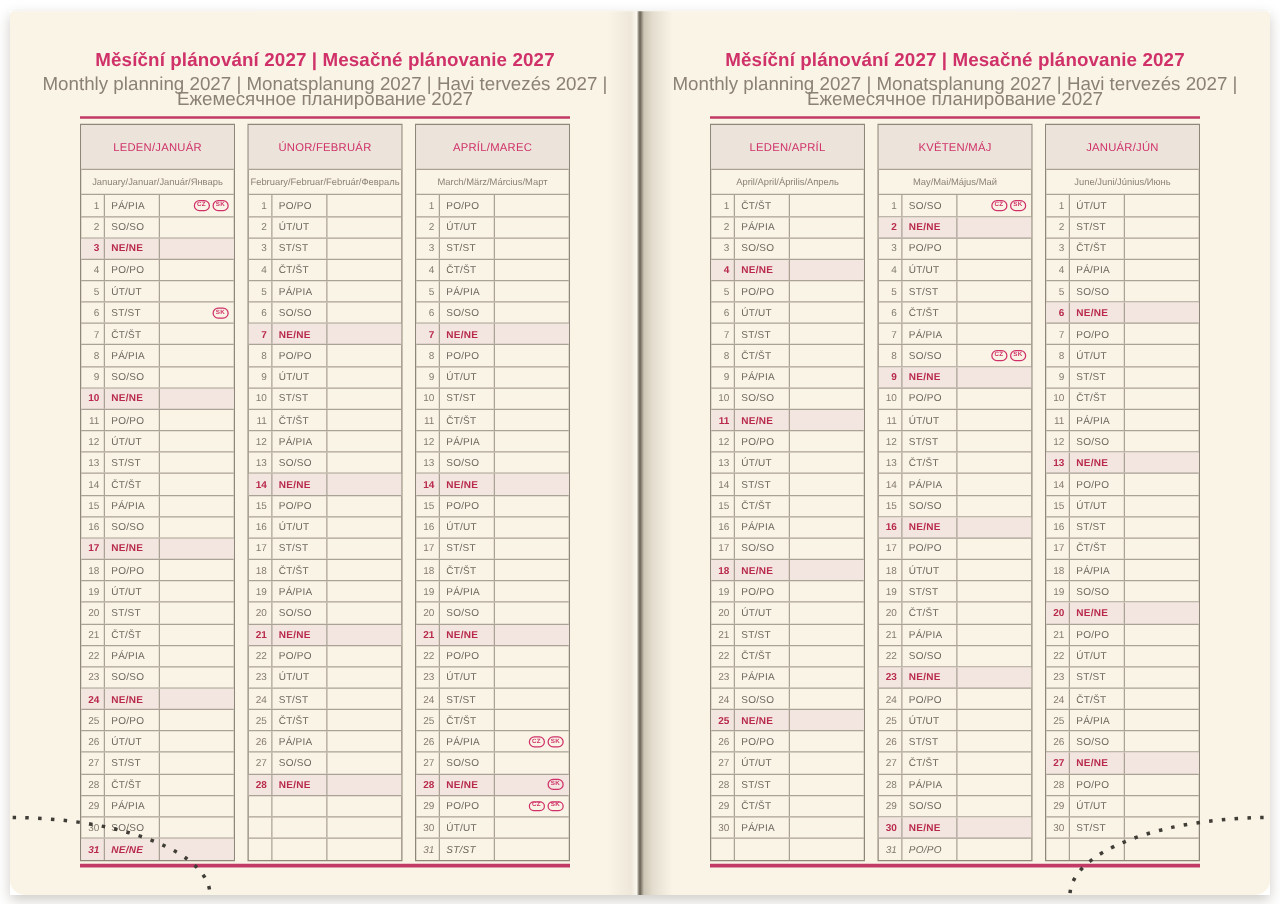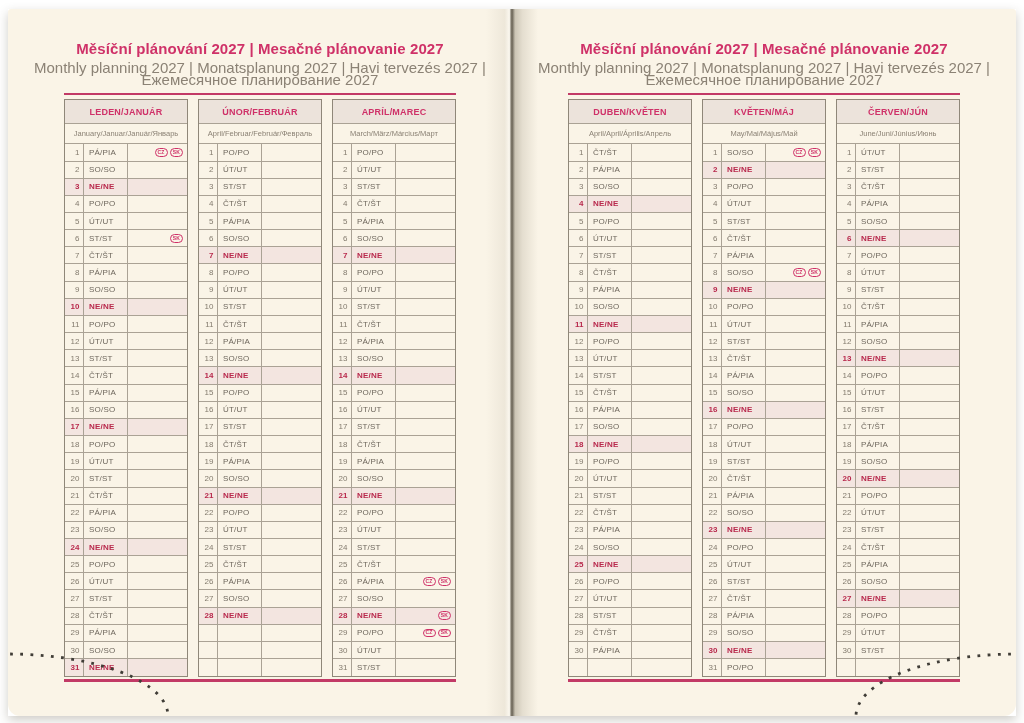--- a/index.html
+++ b/index.html
@@ -32,26 +32,26 @@
       rgba(140,132,112,.42) 56%,
       rgba(140,132,112,.20) 70%,
       rgba(140,132,112,0) 100%);}
   .content{padding-top:31px;}
   .ptitle{text-align:center;color:var(--accent);font-weight:bold;font-size:15px;line-height:17px;letter-spacing:.1px;}
   .psub{text-align:center;color:var(--langtxt);font-size:15px;line-height:12px;margin-top:5px;}
   .rule{height:2.4px;background:#c23a66;margin:7px 56px 0 56px;}
   .rule.bottom{margin-top:2px;}
   .months{display:flex;gap:10px;margin:4px 56px 0 56px;}
   .month{flex:1;border:1px solid var(--outer);background:var(--cream);}
-  .mh{height:24px;border-bottom:1px solid var(--line);background:var(--hdrbg);color:var(--accent);
-    font-weight:bold;font-size:9px;letter-spacing:.2px;display:flex;align-items:center;justify-content:center;}
+  .mh{height:36px;border-bottom:1px solid var(--line);background:var(--hdrbg);color:var(--accent);
+    font-weight:normal;font-size:9px;letter-spacing:.2px;display:flex;align-items:center;justify-content:center;}
   .ml{height:20px;border-bottom:1px solid var(--line);color:var(--langtxt);font-size:7.5px;
     display:flex;align-items:center;justify-content:center;white-space:nowrap;text-align:center;}
   .mrow{height:17.16px;border-bottom:1px solid var(--line);display:flex;align-items:stretch;font-size:8px;color:var(--txt);}
-  .mrow:last-child{border-bottom:none;}
+  .mrow:last-child{border-bottom:none;font-style:italic;}
   .mrow.sun{background:var(--sunbg);}
   .mrow.sun .num,.mrow.sun .wd{color:var(--sun);font-weight:bold;}
   .num{width:19px;border-right:1px solid var(--line);color:var(--num);
     display:flex;align-items:center;justify-content:flex-end;padding-right:3.5px;}
   .wd{width:44px;border-right:1px solid var(--line);display:flex;align-items:center;padding-left:5px;letter-spacing:.2px;}
   .notes{flex:1;display:flex;align-items:center;justify-content:flex-end;padding-right:4px;gap:2px;}
   .badge{display:inline-block;border:1px solid var(--accent);color:var(--accent);font-weight:bold;
     font-size:5px;line-height:5.5px;padding:0.5px 2px;border-radius:6px;letter-spacing:.2px;}
   .arcsvg{position:absolute;bottom:0;z-index:4;}
   .arcsvg.l{left:0;}
@@ -226,21 +226,21 @@
               <div class="notes"></div>
             </div>
             <div class="mrow sun">
               <div class="num">31</div>
               <div class="wd">NE/NE</div>
               <div class="notes"></div>
             </div>
           </div>
           <div class="month">
             <div class="mh">ÚNOR/FEBRUÁR</div>
-            <div class="ml">April/Februar/Február/Февраль</div>
+            <div class="ml">February/Februar/Február/Февраль</div>
             <div class="mrow">
               <div class="num">1</div>
               <div class="wd">PO/PO</div>
               <div class="notes"></div>
             </div>
             <div class="mrow">
               <div class="num">2</div>
               <div class="wd">ÚT/UT</div>
               <div class="notes"></div>
             </div>
@@ -564,21 +564,21 @@
       <ellipse cx="0" cy="72" rx="160" ry="62" fill="none" stroke="#403d37" stroke-width="2.8" stroke-dasharray="2.8 7.4"></ellipse>
     </svg>
   </div>
   <div class="page right">
     <div class="content">
       <div class="ptitle">Měsíční plánování 2027 | Mesačné plánovanie 2027</div>
       <div class="psub">Monthly planning 2027 | Monatsplanung 2027 | Havi tervezés 2027 | Ежемесячное планирование 2027</div>
       <div class="rule top"></div>
       <div class="months">
           <div class="month">
-            <div class="mh">DUBEN/KVĚTEN</div>
+            <div class="mh">LEDEN/APRÍL</div>
             <div class="ml">April/April/Április/Апрель</div>
             <div class="mrow">
               <div class="num">1</div>
               <div class="wd">ČT/ŠT</div>
               <div class="notes"></div>
             </div>
             <div class="mrow">
               <div class="num">2</div>
               <div class="wd">PÁ/PIA</div>
               <div class="notes"></div>
@@ -888,21 +888,21 @@
               <div class="wd">NE/NE</div>
               <div class="notes"></div>
             </div>
             <div class="mrow">
               <div class="num">31</div>
               <div class="wd">PO/PO</div>
               <div class="notes"></div>
             </div>
           </div>
           <div class="month">
-            <div class="mh">ČERVEN/JÚN</div>
+            <div class="mh">JANUÁR/JÚN</div>
             <div class="ml">June/Juni/Június/Июнь</div>
             <div class="mrow">
               <div class="num">1</div>
               <div class="wd">ÚT/UT</div>
               <div class="notes"></div>
             </div>
             <div class="mrow">
               <div class="num">2</div>
               <div class="wd">ST/ST</div>
               <div class="notes"></div>

